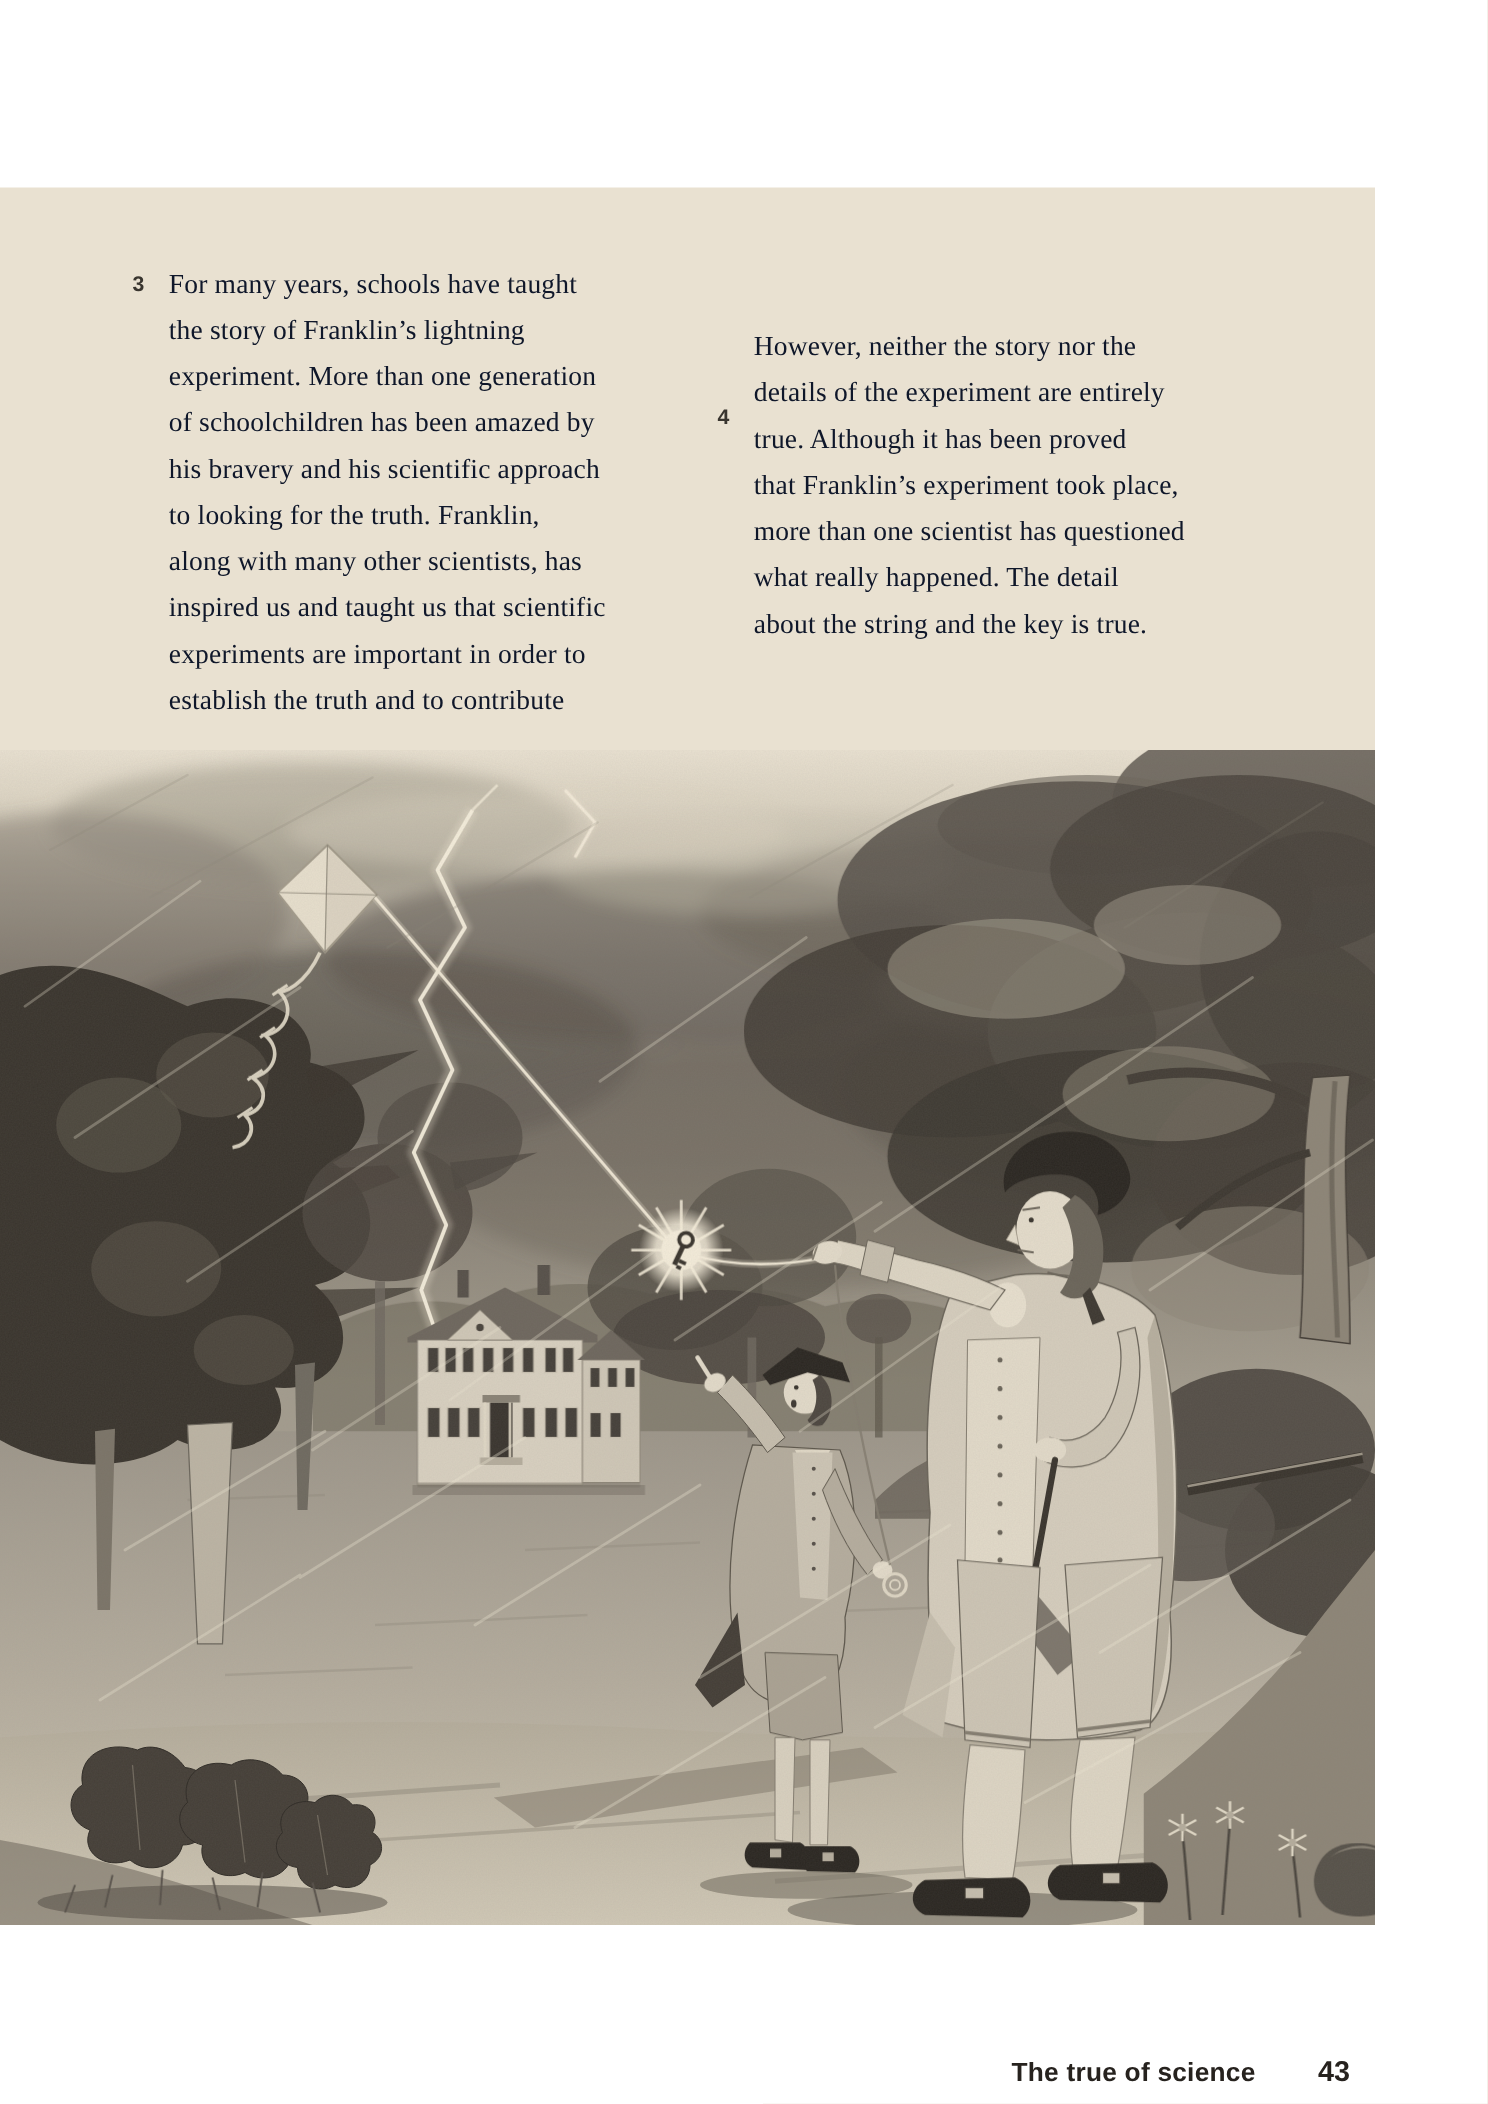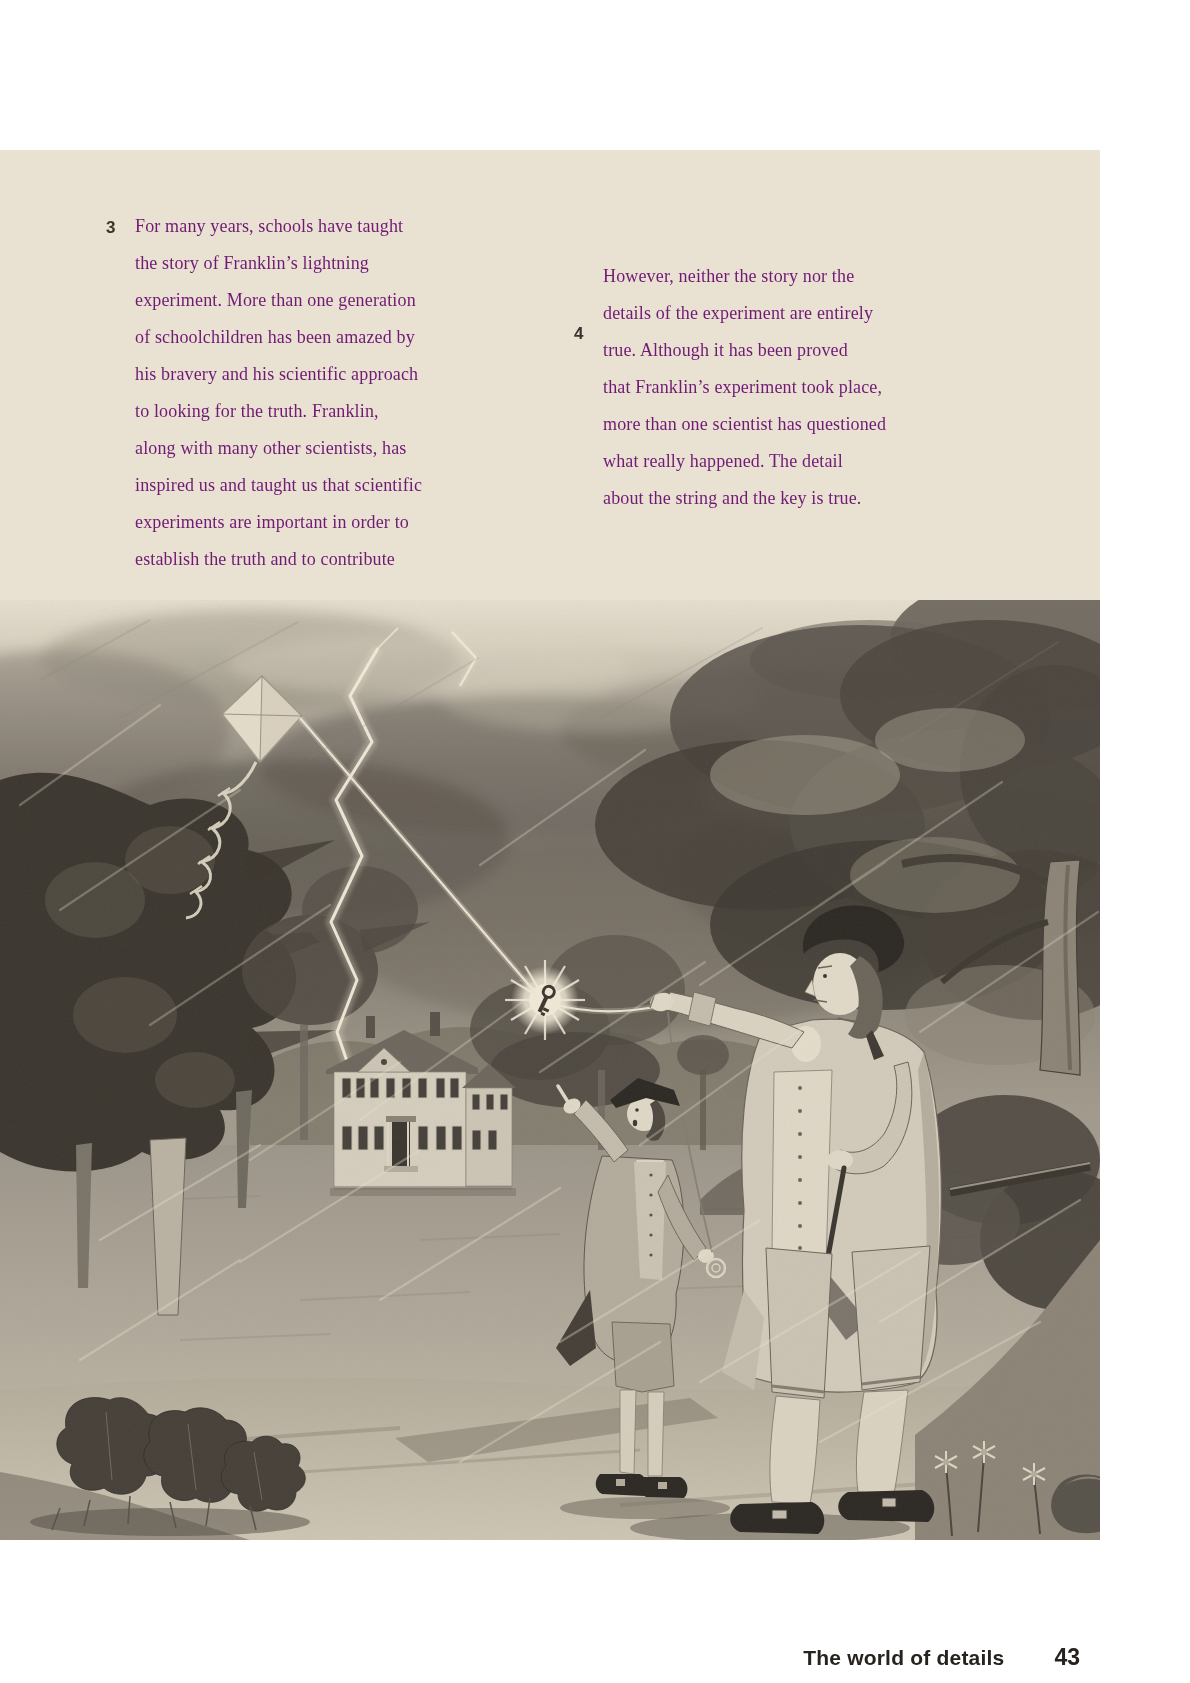--- a/index.html
+++ b/index.html
@@ -1,19 +1,19 @@
 <!DOCTYPE html>
 <html><head>
 <meta charset="utf-8">
 <style>
   html,body{margin:0;padding:0;}
   body{width:1190px;height:1683px;background:#ffffff;position:relative;
        font-family:"Liberation Serif",serif;overflow:hidden;}
   .card{position:absolute;left:0;top:150px;width:1100px;height:1390px;background:#e9e1d1;}
-  .copy{font-size:18px;line-height:37px;color:#701a75;letter-spacing:.15px;
+  .copy{font-size:22px;line-height:37px;color:#0f172a;letter-spacing:.15px;
         white-space:pre-line;width:470px;}
   .col-left{position:absolute;left:135px;top:58px;}
   .col-right{position:absolute;left:603px;top:58px;}
   .para4{margin-top:50px;}
   .pnum{position:absolute;font-family:"Liberation Sans",sans-serif;font-weight:bold;
         font-size:17px;line-height:37px;color:#39352f;}
   .pnum3{left:106px;top:59px;}
   .pnum4{left:574px;top:165px;}
   .illus{position:absolute;left:0;top:450px;width:1100px;height:940px;display:block;}
   .footer{position:absolute;top:1596px;left:0;width:1080px;display:flex;
@@ -438,16 +438,16 @@
             <line x1="100" y1="640" x2="260" y2="545"></line>
           <line x1="80" y1="760" x2="240" y2="660"></line>
         </g>
       </g>
 
       <rect x="0" y="0" width="1100" height="940" filter="url(#grain)" opacity="0.22"></rect>
     </svg>
   </section>
 
   <footer class="footer">
-    <span class="sect">The world of details</span>
+    <span class="sect">The true of science</span>
     <span class="pgnum">43</span>
   </footer>
 </div>
 
 </body></html>

